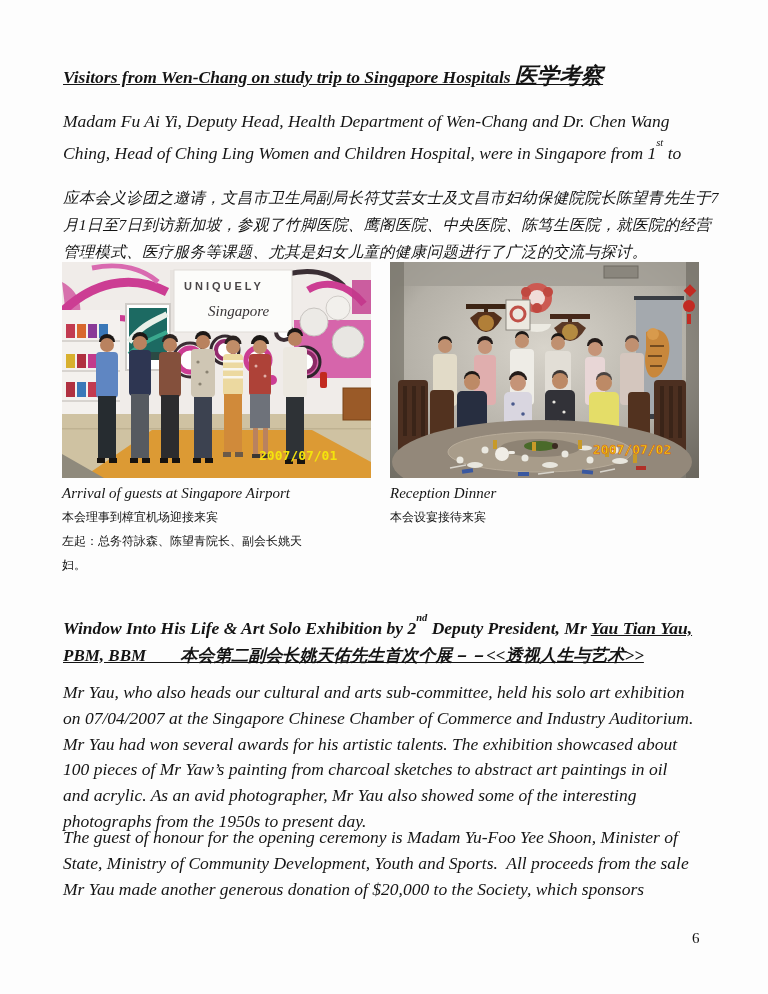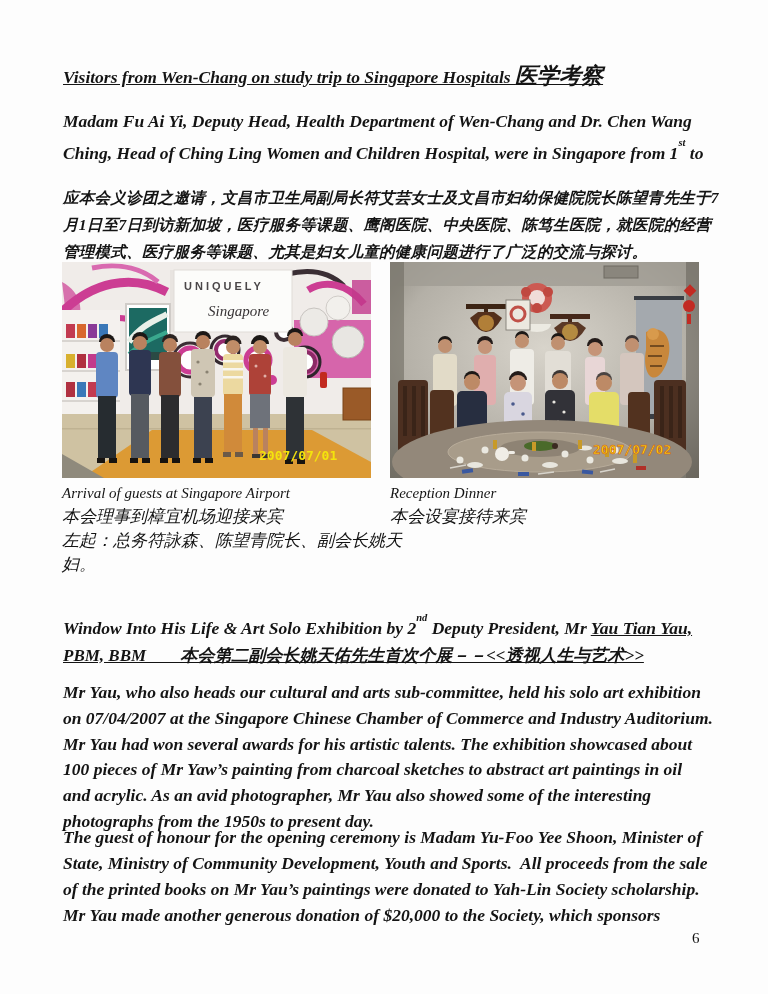--- a/index.html
+++ b/index.html
@@ -5,21 +5,21 @@
   * { margin:0; padding:0; box-sizing:border-box; }
   html,body { width:768px; height:994px; }
   body {
     position:relative;
     background:#fdfdfd;
     color:#141414;
     font-family:"Liberation Serif","DejaVu Serif",serif;
     overflow:hidden;
   }
   .abs { position:absolute; }
-  .line { white-space:pre;font-weight:bold; }
+  .line { white-space:pre; }
 
   
   .heading { left:63px; width:660px; font-weight:bold; font-style:italic; font-size:17.5px; line-height:27px; }
   .underline { text-decoration:underline; }
   .heading .zh { font-size:22px; }
 
   
   .para-en { left:63px; width:660px; font-style:italic; font-size:17.5px; }
   .para-en .line { line-height:27px; }
   .tight .line { line-height:25.8px; }
@@ -31,41 +31,41 @@
 
   sup.sp { font-size:10.5px; position:relative; top:-6px; font-style:italic; }
 
   
   .figure { top:262px; width:309px; }
   .fig-left  { left:62px; }
   .fig-right { left:390px; }
   .photo { width:309px; height:216px; display:block; }
   .caption { margin-top:3px; }
   .cap-en { font-style:italic; font-size:15px; line-height:24px; white-space:pre; }
-  .cap-zh { font-style:italic; font-size:17px; line-height:24px; white-space:pre; }
+  .cap-zh { font-size:12px; line-height:24px; white-space:pre; }
 
   .pagenum { left:692px; top:930px; font-size:15px; font-style:normal; }
 </style>
 </head>
 <body>
 
 <div class="abs heading" style="top:62px">
   <span class="underline">
     <span>Visitors from Wen-Chang on study trip to Singapore Hospitals </span><span class="zh">医学考察</span>
   </span>
 </div>
 
 <div class="abs para-en" style="top:108px">
   <div class="line">Madam Fu Ai Yi, Deputy Head, Health Department of Wen-Chang and Dr. Chen Wang</div>
   <div class="line"><span>Ching, Head of Ching Ling Women and Children Hospital, were in Singapore from 1</span><sup class="sp">st</sup><span> to</span></div>
 </div>
 
 <div class="abs para-zh" style="top:184px">
   <div class="line">应本会义诊团之邀请，文昌市卫生局副局长符艾芸女士及文昌市妇幼保健院院长陈望青先生于7</div>
-  <div class="line">月1日至7日到访新加坡，医疗服务等课题、鹰阁医院、中央医院、陈笃生医院，就医院的经营</div>
+  <div class="line">月1日至7日到访新加坡，参观了竹脚医院、鹰阁医院、中央医院、陈笃生医院，就医院的经营</div>
   <div class="line">管理模式、医疗服务等课题、尤其是妇女儿童的健康问题进行了广泛的交流与探讨。</div>
 </div>
 
 <figure class="abs figure fig-left">
   <svg class="photo" viewBox="0 0 309 216" aria-hidden="true">
 
     <rect width="309" height="155" fill="#f0ece9"></rect>
 
     <path d="M-5,55 C30,18 70,12 105,30" stroke="#cc3d93" stroke-width="9" fill="none"></path>
     <path d="M-5,82 C25,55 55,50 82,62" stroke="#cc3d93" stroke-width="6" fill="none"></path>
@@ -388,17 +388,16 @@
   <div class="line">on 07/04/2007 at the Singapore Chinese Chamber of Commerce and Industry Auditorium.</div>
   <div class="line">Mr Yau had won several awards for his artistic talents. The exhibition showcased about</div>
   <div class="line">100 pieces of Mr Yaw’s painting from charcoal sketches to abstract art paintings in oil</div>
   <div class="line">and acrylic. As an avid photographer, Mr Yau also showed some of the interesting</div>
   <div class="line">photographs from the 1950s to present day.</div>
 </div>
 
 <div class="abs para-en p4" style="top:824px">
   <div class="line">The guest of honour for the opening ceremony is Madam Yu-Foo Yee Shoon, Minister of</div>
   <div class="line">State, Ministry of Community Development, Youth and Sports.  All proceeds from the sale</div>
-  <div class="line">of the printed books on Mr Yau’s paintings were donated to Yah-Lin Society scholarship.</div>
   <div class="line">Mr Yau made another generous donation of $20,000 to the Society, which sponsors</div>
 </div>
 
 <div class="abs pagenum">6</div>
 
 </body></html>

